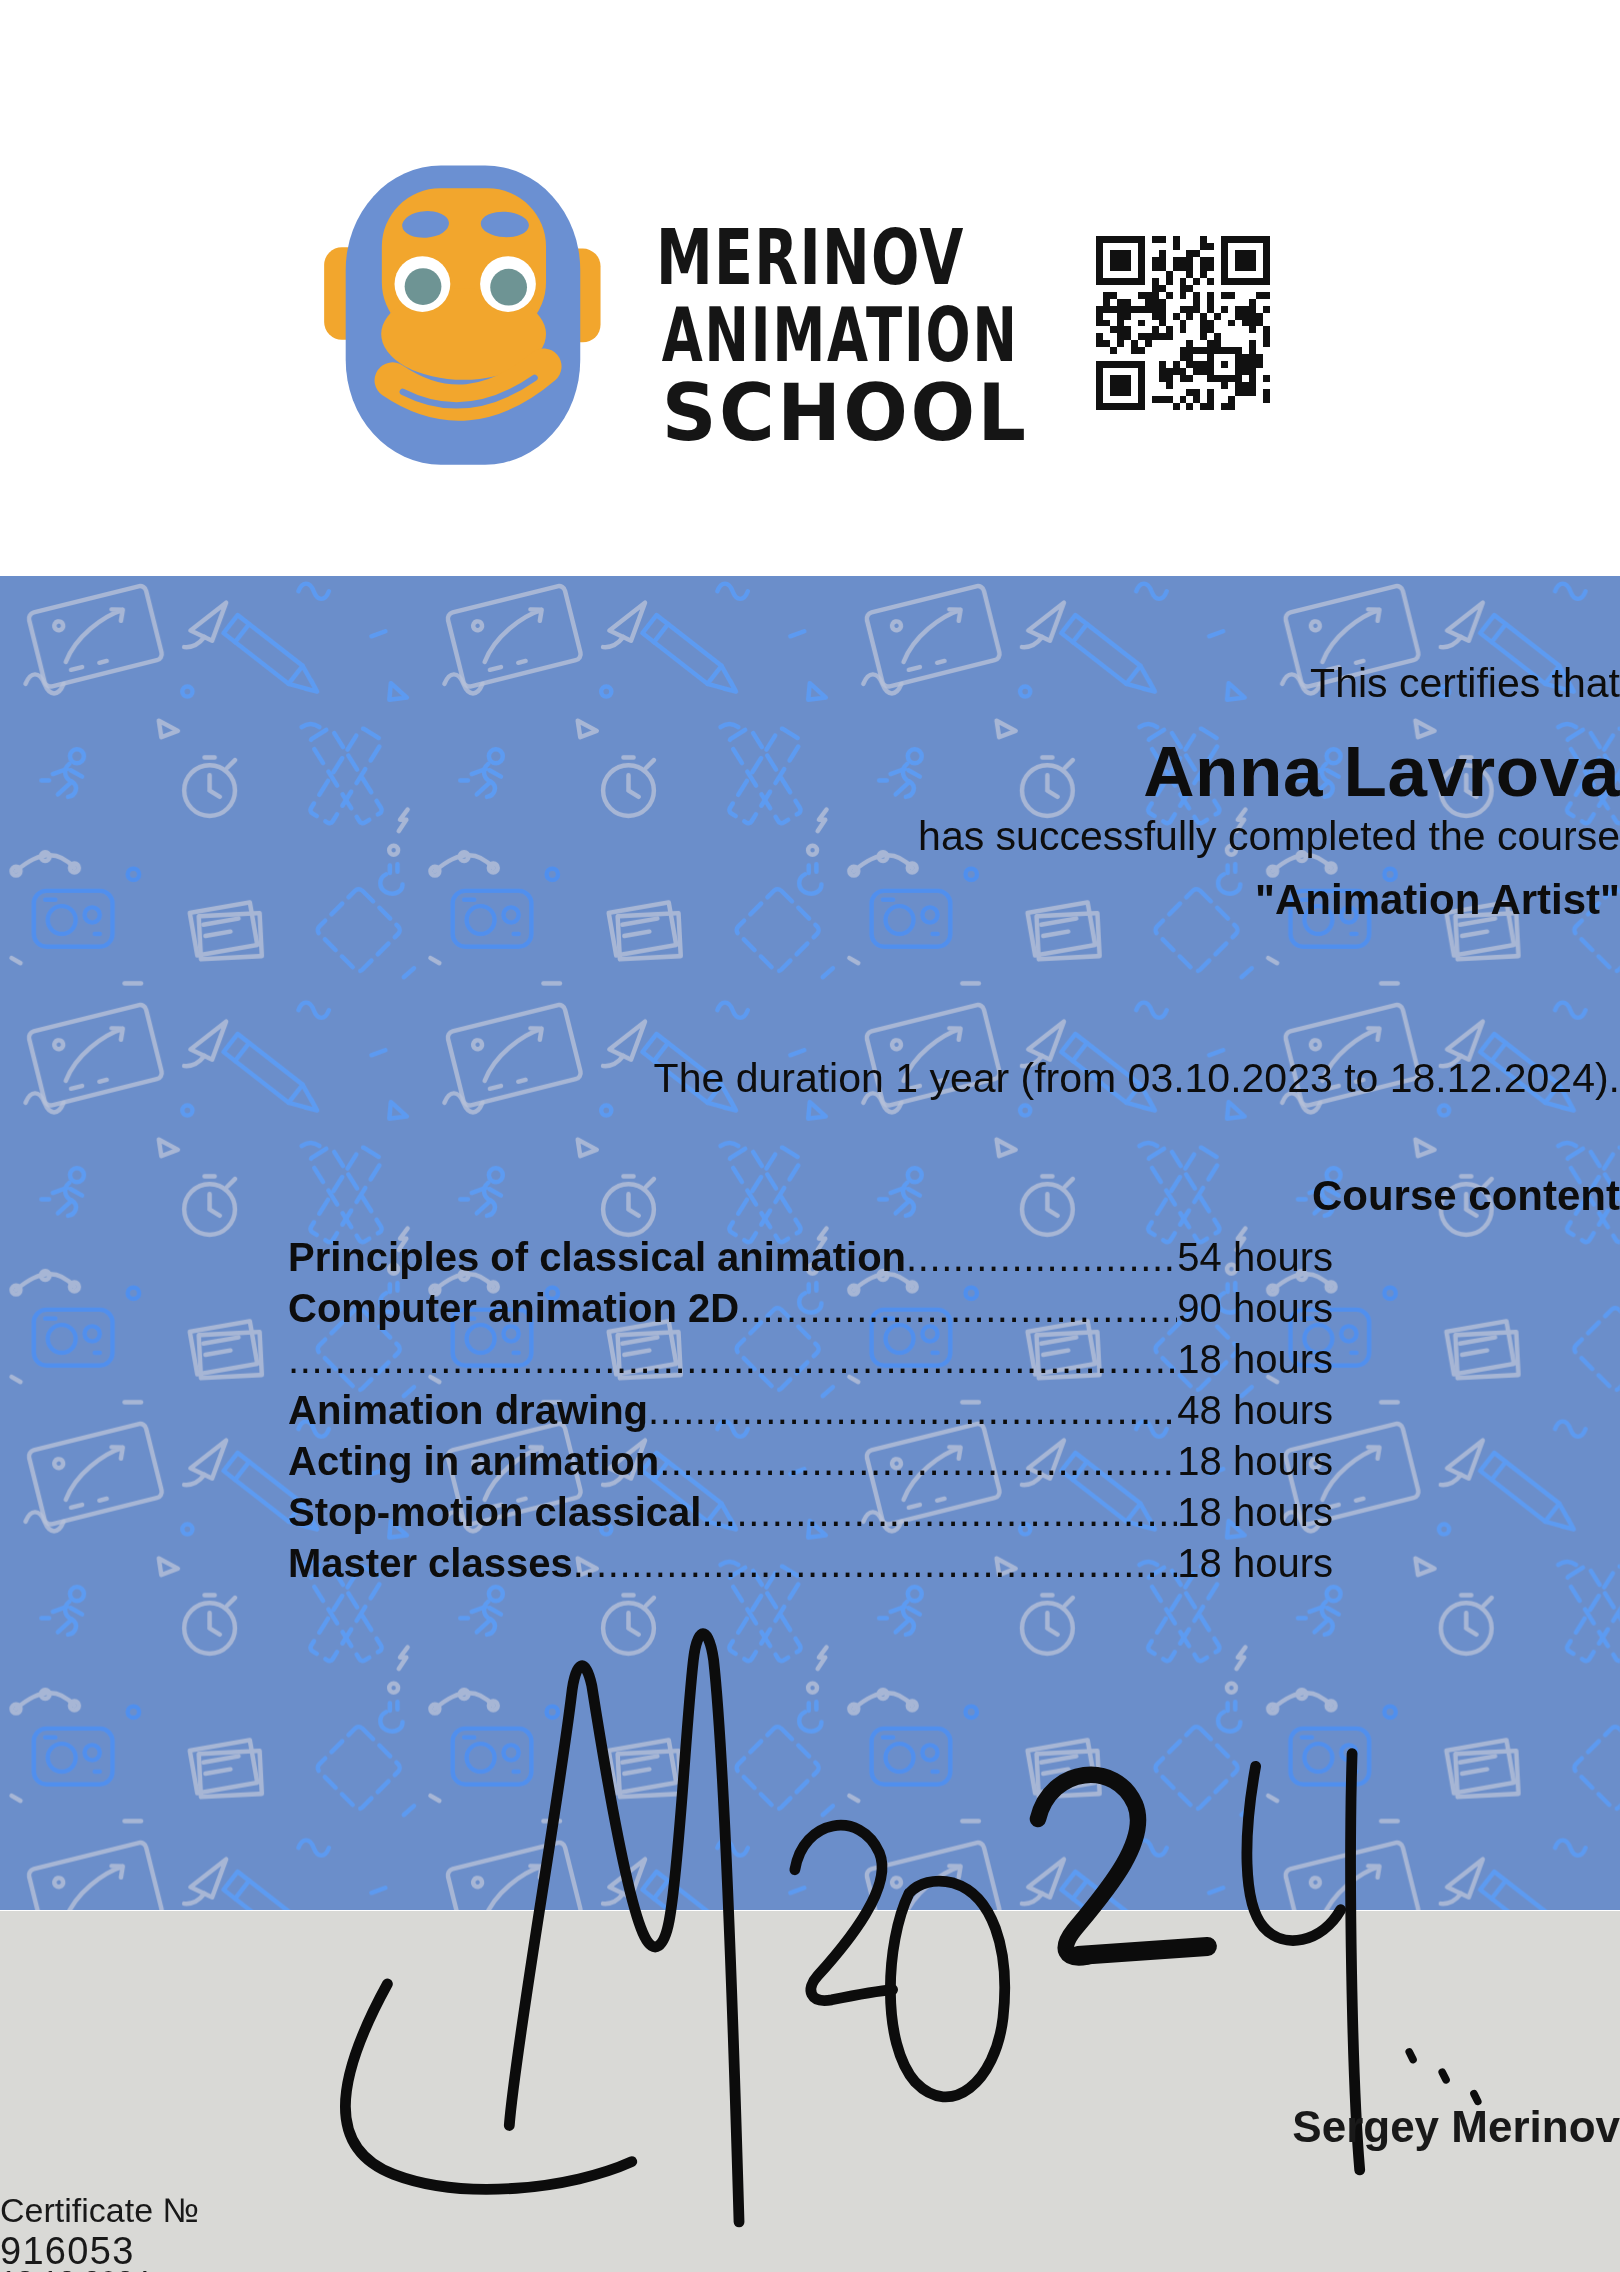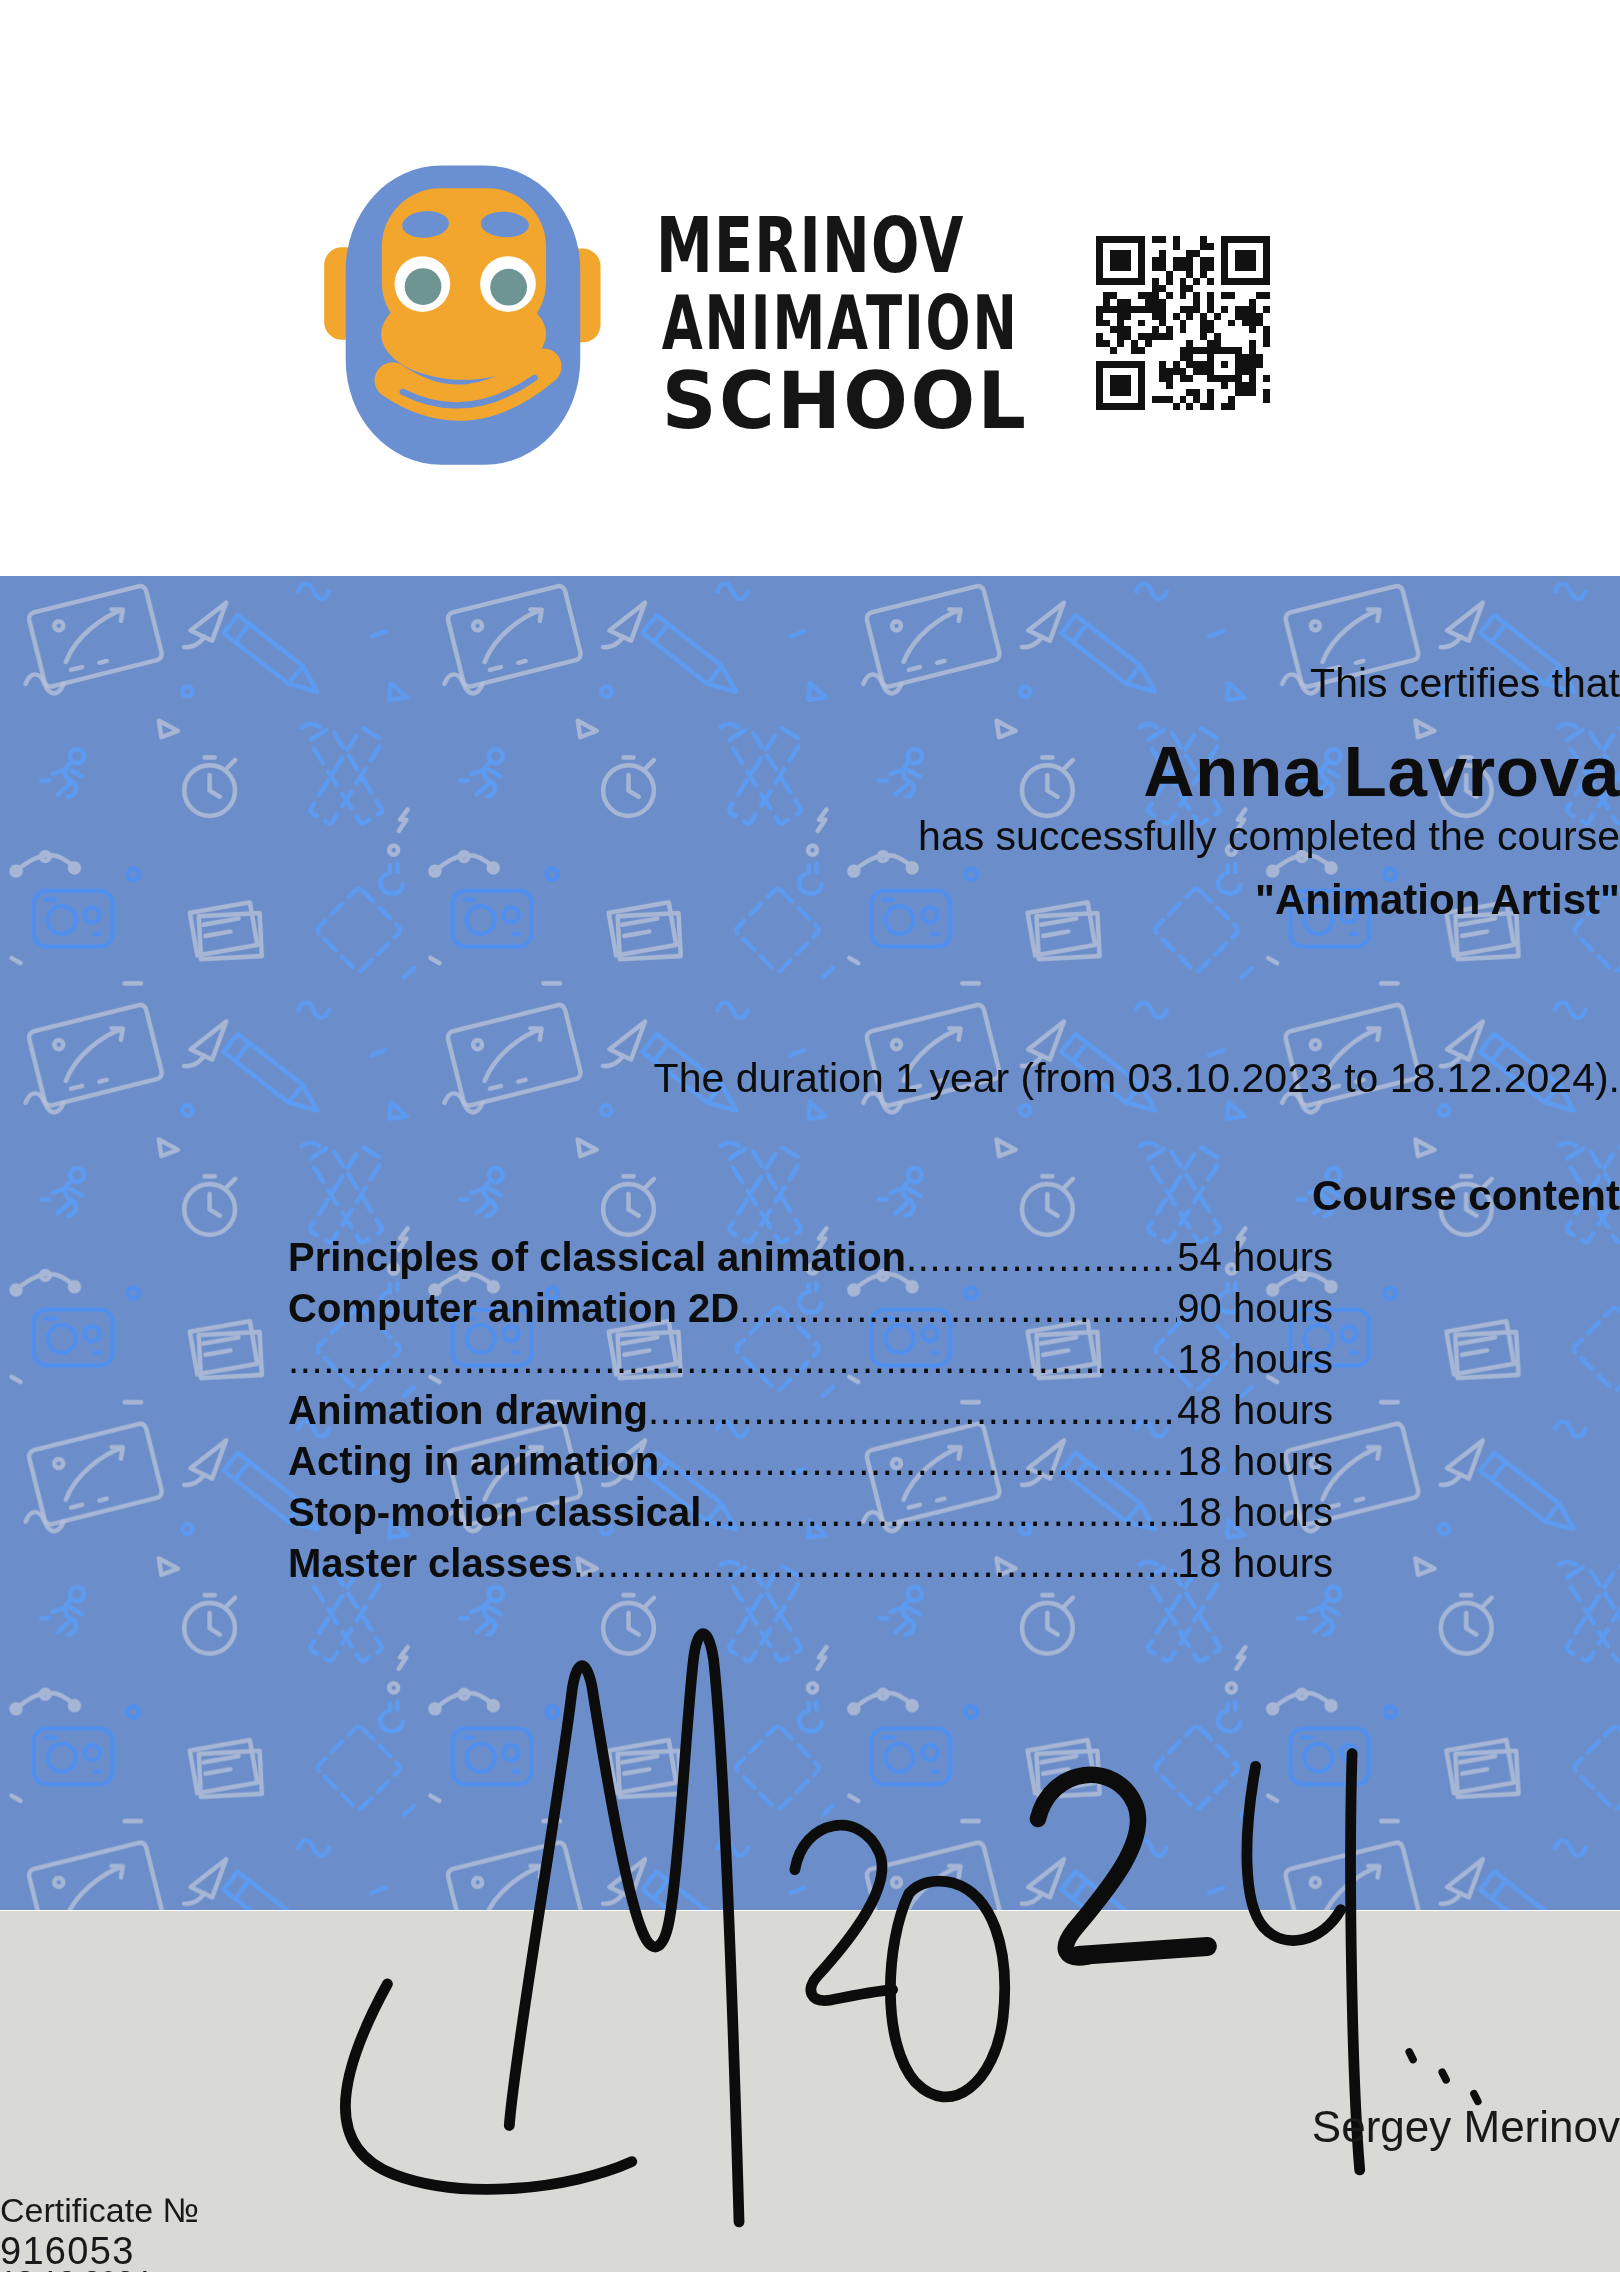--- a/index.html
+++ b/index.html
@@ -11,21 +11,21 @@
   body{background:#777;}
   .page{position:relative;width:1620px;height:2273px;background:#FFFFFF;overflow:hidden;
         font-family:"Liberation Sans","DejaVu Sans",sans-serif;color:var(--ink);}
   .band-top{position:absolute;left:0;top:0;width:100%;height:576px;background:#FFFFFF;}
   .band-blue{position:absolute;left:0;top:576px;width:100%;height:1334px;background:var(--band-blue);}
   .band-gray{position:absolute;left:0;top:1911px;width:100%;height:362px;background:var(--footer-gray);}
   .pattern-svg{position:absolute;left:0;top:0;width:100%;height:100%;display:block;}
 
   .logo-svg{position:absolute;left:314px;top:152px;width:355px;height:330px;}
 
-  .school-name{position:absolute;left:656px;top:216px;width:444px;height:267px;
+  .school-name{position:absolute;left:656px;top:228px;width:444px;height:267px;
                font-family:"DejaVu Sans",sans-serif;font-weight:700;color:#151515;}
   .school-line{position:absolute;left:0;white-space:nowrap;transform-origin:0 0;line-height:1;}
   .school-line.l1{top:-9px;font-size:57px;letter-spacing:1.3px;transform:scaleY(1.35);}
   .school-line.l2{top:69px;left:5.7px;font-size:53px;letter-spacing:1.9px;transform:scaleY(1.42);}
   .school-line.l3{top:147px;left:5.7px;font-size:76px;letter-spacing:2.5px;transform:scaleY(1.02);}
 
   .qr-wrap{position:absolute;left:1096px;top:236px;width:174px;height:174px;}
   .qr-wrap svg{display:block;width:100%;height:100%;shape-rendering:crispEdges;}
 
   .ctext{position:absolute;left:0;right:0;text-align:right;line-height:1.16;white-space:nowrap;}
@@ -37,21 +37,21 @@
   .content-title{top:1172px;font-size:42px;font-weight:700;}
 
   .course-list{position:absolute;left:288px;top:1232px;width:1045px;}
   .course-row{display:flex;align-items:baseline;height:51px;line-height:51px;font-size:40px;}
   .course-name{font-weight:700;white-space:nowrap;flex:0 0 auto;}
   .dot-leader{flex:1 1 auto;overflow:hidden;white-space:nowrap;letter-spacing:0.6px;}
   .course-hours{white-space:nowrap;flex:0 0 auto;}
 
   .signature-svg{position:absolute;left:273px;top:1600px;width:1257px;height:641px;}
 
-  .signer{top:2101px;font-size:44px;font-weight:400;color:#191919;}
+  .signer{top:2101px;font-size:44px;font-weight:700;color:#191919;}
   .cert-line{position:absolute;left:0;right:0;top:2191px;display:flex;justify-content:center;
              align-items:baseline;color:#191919;flex-direction:column;}
   .cert-label{font-size:34px;margin-right:21.6px;}
   .cert-number{font-size:38px;letter-spacing:1.3px;margin-right:34px;}
   .cert-date{font-size:30px;position:relative;top:-9px;}
 </style>
 </head>
 <body>
 
 <div class="page">

